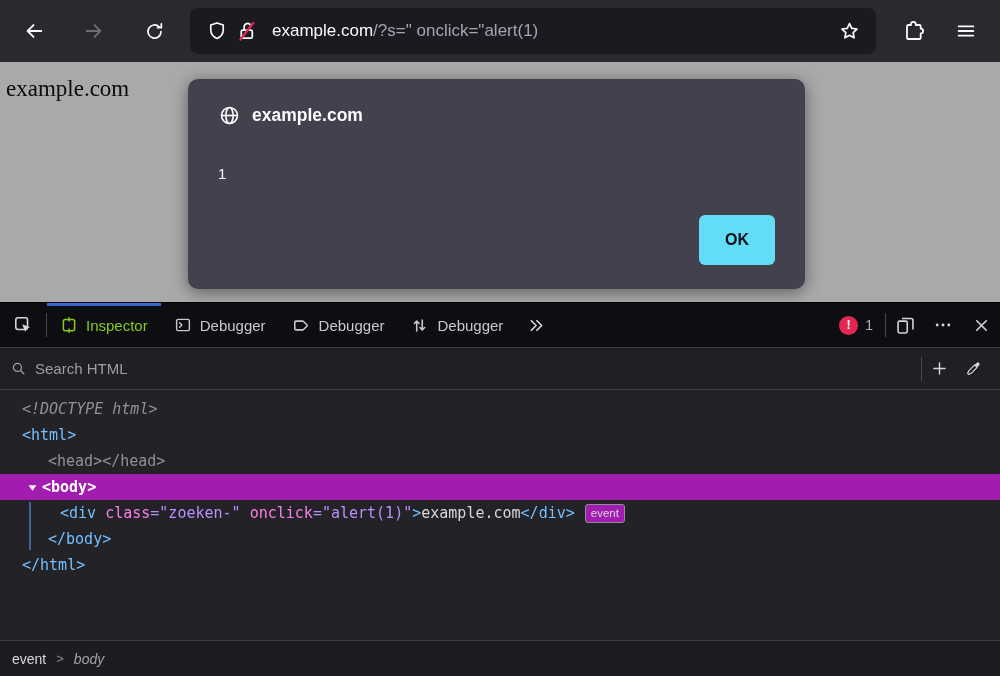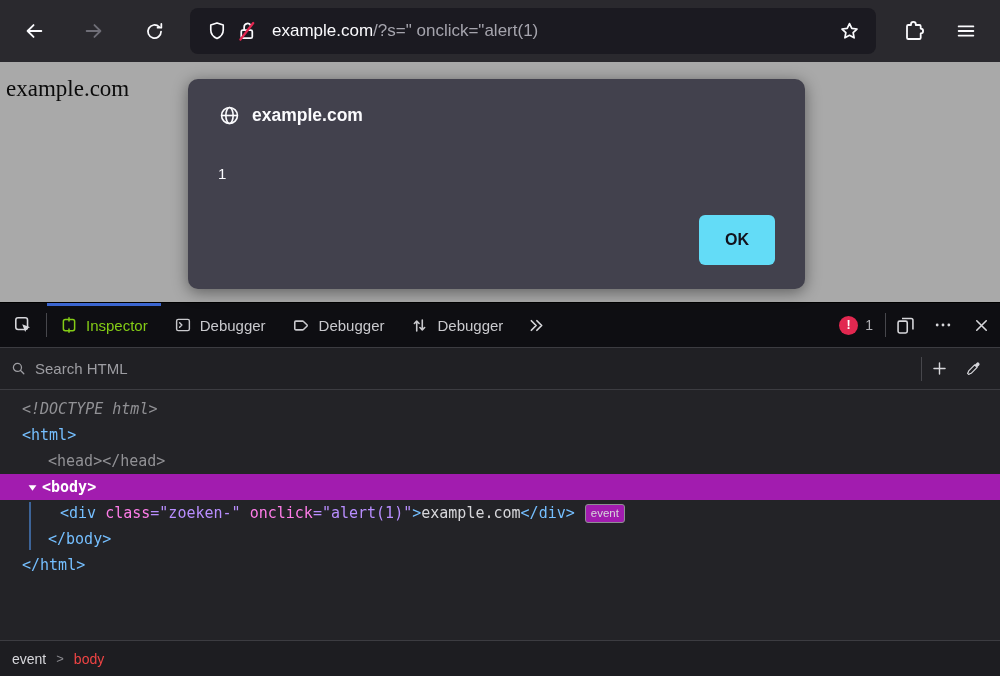--- a/index.html
+++ b/index.html
@@ -63,21 +63,21 @@
   .c-val { color:#b98eff; }
   .m-row.selected { background:#a21caf; font-weight:700; padding-left:22px; display:flex; align-items:center; }
   .m-row.selected span { color:#ffffff; }
   .tw { width:20px; display:inline-grid; place-items:center; color:#fbfbfe; flex:none; }
   .ev-badge { display:inline-block; font-family:"Liberation Sans",sans-serif; font-size:11.5px; line-height:15px; color:#d7d7db; background:#a21caf; border:1px solid #8e8e93; border-radius:3px; padding:1px 5px; margin-left:10px; vertical-align:1px; cursor:pointer; }
   .guide { position:absolute; left:29px; top:112px; width:2px; height:48px; background:#3d6498; }
 
   .dt-breadcrumb { height:36px; flex:none; margin-top:auto; background:#1d1d21; border-top:1px solid #3c3c41; display:flex; align-items:center; gap:10px; padding:0 12px; font-size:14px; }
   .bc-item { color:#d7d7db; cursor:pointer; }
   .bc-sep { color:#8b8b90; font-size:13px; }
-  .bc-item.sel { color:#ef4444; }
+  .bc-item.sel { color:#a3a3a3;font-style:italic; }
 
   svg { display:block; }
 </style>
 </head>
 <body>
 
 <div class="screen">
 
   <header class="toolbar">
     <button class="tb-btn">

